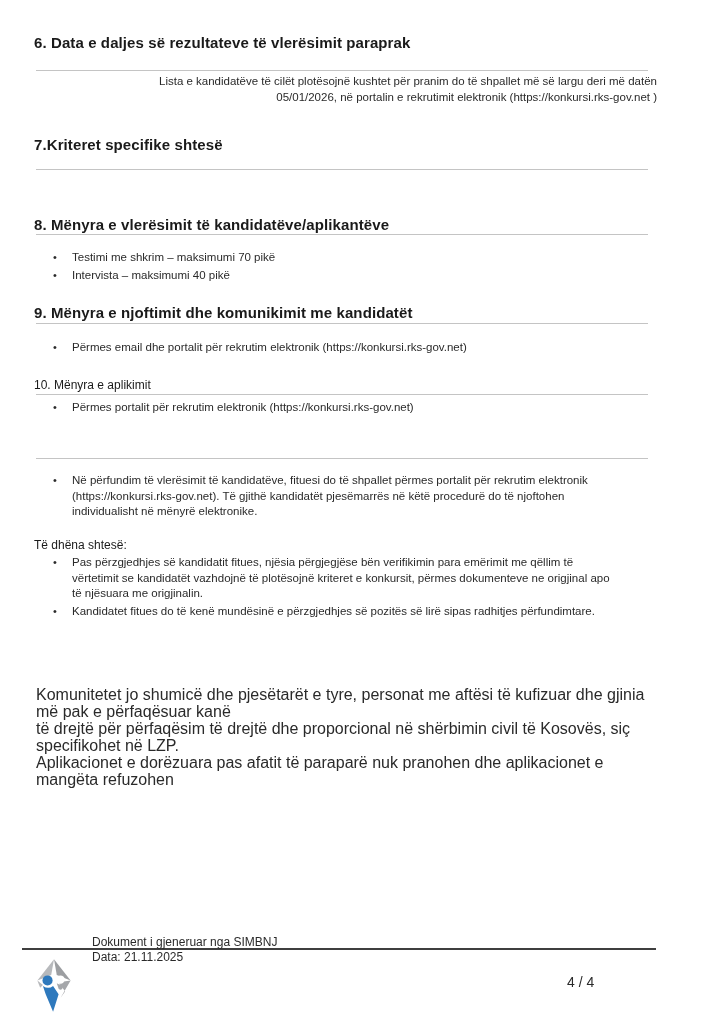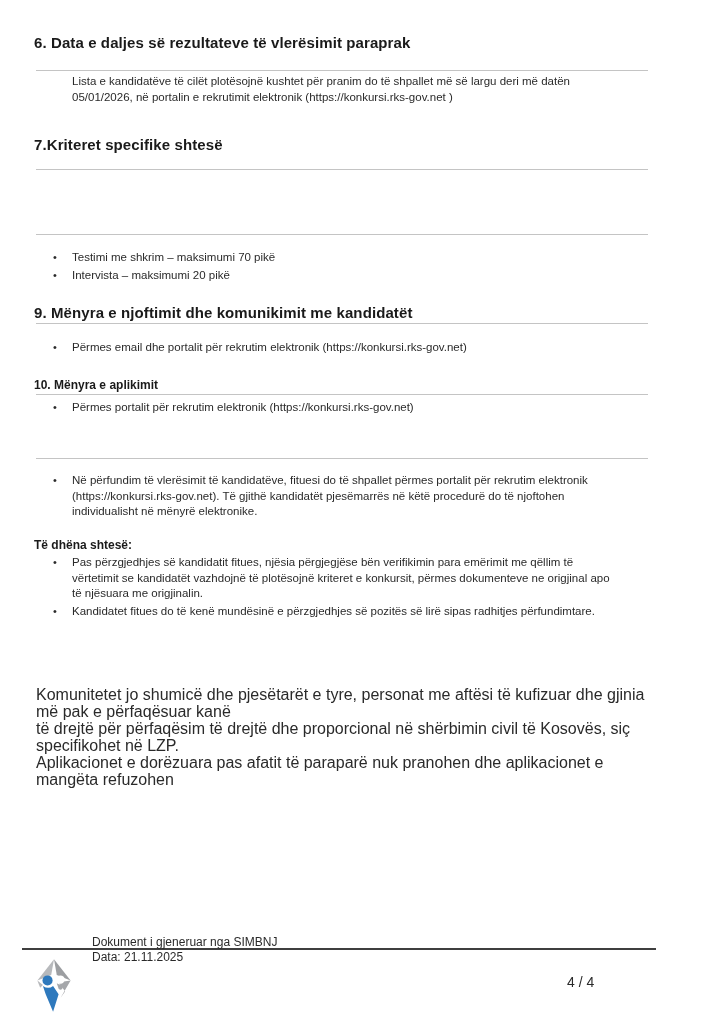--- a/index.html
+++ b/index.html
@@ -16,37 +16,37 @@
   .h-lg{
     left:34px;
     font-size:15px;line-height:19px;
     font-weight:bold;color:#1a1a1a;
     letter-spacing:0.1px;
     white-space:nowrap;
   }
   .h-sm{
     left:34px;
     font-size:12px;line-height:15px;
-    font-weight:bold;color:#1a1a1a;
+    font-weight:normal;color:#1a1a1a;
     white-space:nowrap;
   }
   .rule{
     left:36px;width:612px;height:0;
     border-top:1px solid #c4c4c4;
   }
   .rule-dark{
     left:22px;width:634px;height:0;
     border-top:2px solid #3f3f3f;
   }
   .body-text{
     font-size:11.5px;line-height:15.5px;
     white-space:pre-line;
     color:#2a2a2a;
   }
-  .para-indent{left:72px;width:585px;}
+  .para-indent{left:72px;width:585px;text-align:right;}
   .closing{left:36px;width:630px;font-size:16px;line-height:17px;}
   ul.bullets{
     left:53px;width:600px;
     list-style:none;padding:0;margin:0;
   }
   ul.bullets li{
     display:flex;
     margin-bottom:2px;
   }
   .bullet-marker{
@@ -77,29 +77,30 @@
 <div class="page">
 
   <h2 class="abs h-lg" style="top:33px">6. Data e daljes së rezultateve të vlerësimit paraprak</h2>
   <div class="abs rule" style="top:70px"></div>
   <p class="abs body-text para-indent" style="top:74px">Lista e kandidatëve të cilët plotësojnë kushtet për pranim do të shpallet më së largu deri më datën
 05/01/2026, në portalin e rekrutimit elektronik (https://konkursi.rks-gov.net )</p>
 
   <h2 class="abs h-lg" style="top:135px">7.Kriteret specifike shtesë</h2>
   <div class="abs rule" style="top:169px"></div>
 
+  <h2 class="abs h-lg" style="top:215px">8. Mënyra e vlerësimit të kandidatëve/aplikantëve</h2>
   <div class="abs rule" style="top:234px"></div>
   <ul class="abs bullets" style="top:250px">
     <li>
       <span class="bullet-marker">•</span>
       <span class="bullet-text">Testimi me shkrim – maksimumi 70 pikë</span>
     </li>
     <li>
       <span class="bullet-marker">•</span>
-      <span class="bullet-text">Intervista – maksimumi 20 pikë</span>
+      <span class="bullet-text">Intervista – maksimumi 40 pikë</span>
     </li>
   </ul>
 
   <h2 class="abs h-lg" style="top:303px">9. Mënyra e njoftimit dhe komunikimit me kandidatët</h2>
   <div class="abs rule" style="top:323px"></div>
   <ul class="abs bullets" style="top:340px">
     <li>
       <span class="bullet-marker">•</span>
       <span class="bullet-text">Përmes email dhe portalit për rekrutim elektronik (https://konkursi.rks-gov.net)</span>
     </li>

